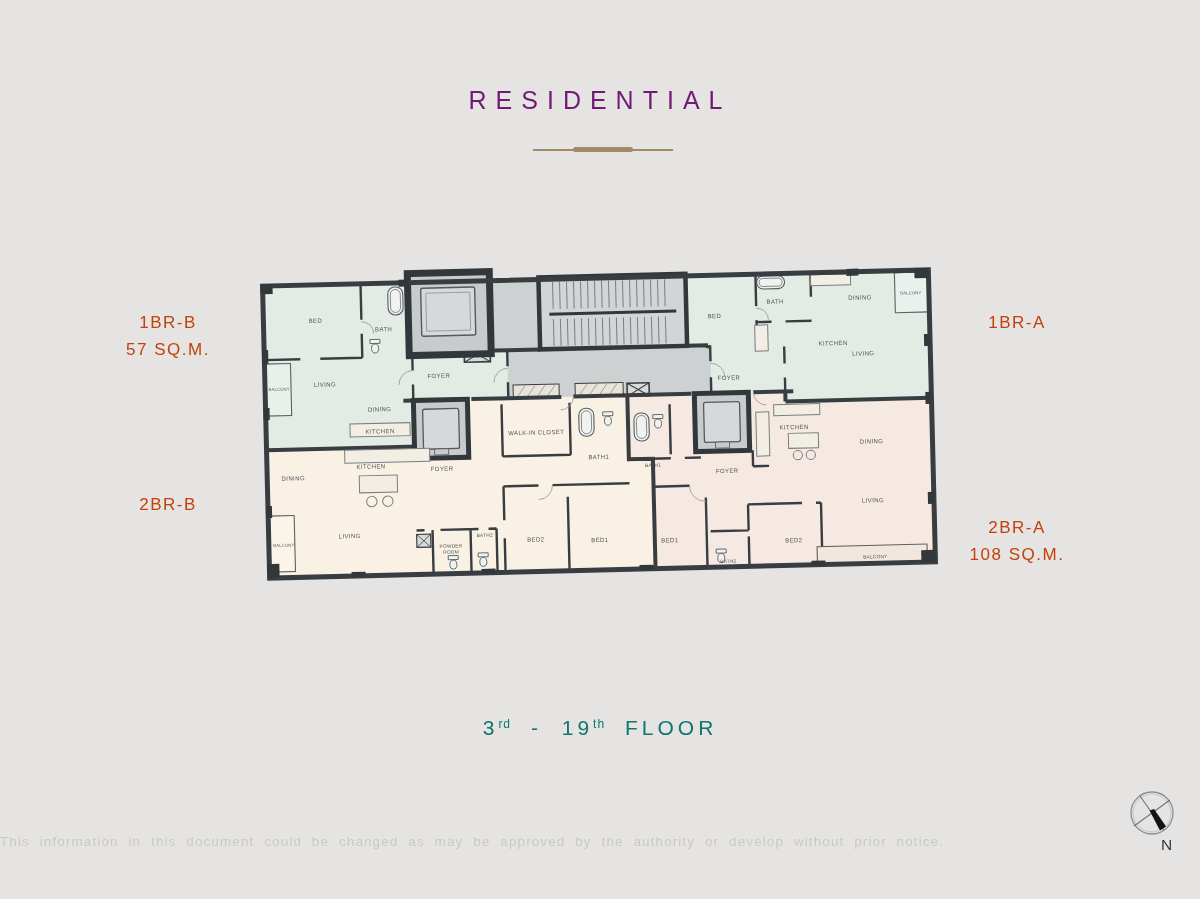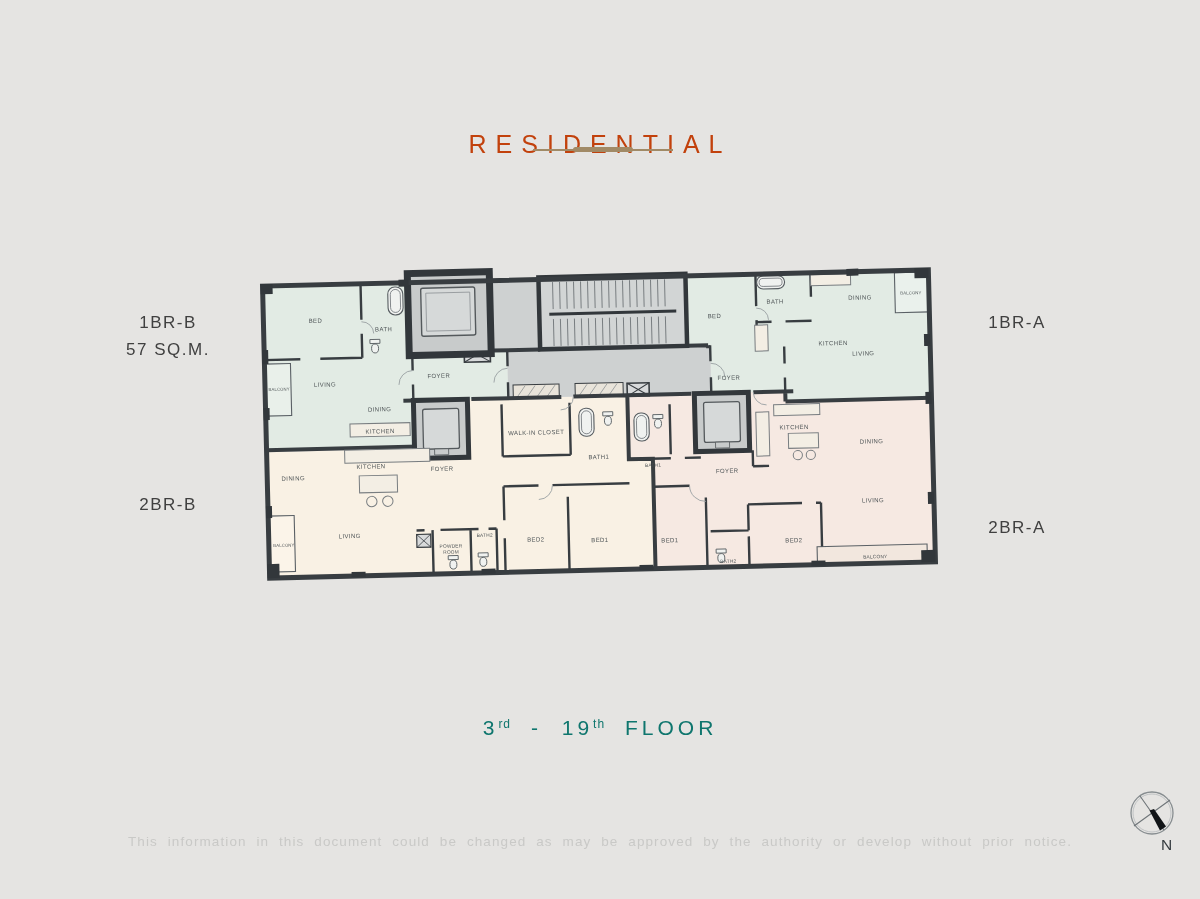--- a/index.html
+++ b/index.html
@@ -1,30 +1,30 @@
 <!DOCTYPE html>
 <html><head>
 <meta charset="utf-8">
 <style>
   html,body{margin:0;padding:0;background:#e5e4e2;}
   .page{position:relative;width:1200px;height:899px;background:#e5e4e2;overflow:hidden;
         font-family:"Liberation Sans",sans-serif;}
   .title{position:absolute;top:86px;left:0;right:0;text-align:center;
-         font-size:25px;font-weight:500;letter-spacing:9px;color:#c2410c;margin-top:44px;}
+         font-size:25px;font-weight:500;letter-spacing:9px;color:#701a75;}
   .divider{position:absolute;top:147px;left:533px;width:140px;display:flex;align-items:center;}
   .divider .thin{flex:1;height:2px;background:#a18a66;}
   .divider .thick{width:60px;height:5px;border-radius:3px;background:#a18a66;margin:0 -3px;}
-  .unit-label{position:absolute;width:180px;text-align:center;color:#404040;
+  .unit-label{position:absolute;width:180px;text-align:center;color:#c2410c;
               font-size:17px;letter-spacing:1.5px;line-height:27px;}
   .unit-label .nm{display:block;}
   .unit-label .ar{display:block;}
   .floor-label{position:absolute;top:716px;left:0;right:0;text-align:center;
                font-size:21px;color:#0f766e;letter-spacing:4px;word-spacing:10px;}
   .floor-label sup{font-size:12px;letter-spacing:1px;vertical-align:7px;}
-  .disclaimer{position:absolute;top:834px;left:0;right:0;text-align:center;
+  .disclaimer{position:absolute;top:834px;left:0;right:0;
               font-size:13.5px;font-weight:500;letter-spacing:1.1px;word-spacing:5px;color:#c9c9c7;}
   svg.plan{position:absolute;left:254px;top:256px;}
   svg.compass{position:absolute;left:1118px;top:776px;}
   .rm{font-size:6px;fill:#515759;letter-spacing:.4px;text-anchor:middle;}
   .rm-s{font-size:4.8px;fill:#515759;letter-spacing:.2px;text-anchor:middle;}
   .rm-xs{font-size:4.3px;fill:#515759;letter-spacing:.1px;text-anchor:middle;}
   .wall-thin{stroke:#383d41;stroke-width:2.4;fill:none;}
   .wall-thick{stroke:#383d41;stroke-width:4;fill:none;}
   .arc{stroke:#9aa0a3;stroke-width:.9;fill:none;}
   .fixt{stroke:#565c60;stroke-width:1.1;fill:#f0f2f0;}
@@ -50,20 +50,21 @@
     <span class="ar">57 SQ.M.</span>
   </div>
   <div class="unit-label" style="left:927px;top:309px;">
     <span class="nm">1BR-A</span>
   </div>
   <div class="unit-label" style="left:78px;top:491px;">
     <span class="nm">2BR-B</span>
   </div>
   <div class="unit-label" style="left:927px;top:514px;">
     <span class="nm">2BR-A</span>
+    <span class="ar">108 SQ.M.</span>
   </div>
 
   <svg class="plan" width="690" height="345" viewBox="0 0 690 345">
     <g transform="rotate(-1.4 345 168)">
 
       <path d="M12,22 H160 V92 H255 V140 H205 V186 H12 Z" fill="#e2ebe4"></path>
       <path d="M432,22 H678 V150 H532 V140 H458 V95 H432 Z" fill="#e2ebe4"></path>
       <path d="M12,188 H205 V140 H374 V204 H398 V314 H12 Z" fill="#f9f1e4"></path>
       <path d="M374,140 H532 V150 H678 V314 H398 V204 H374 Z" fill="#f6e9e2"></path>
 

